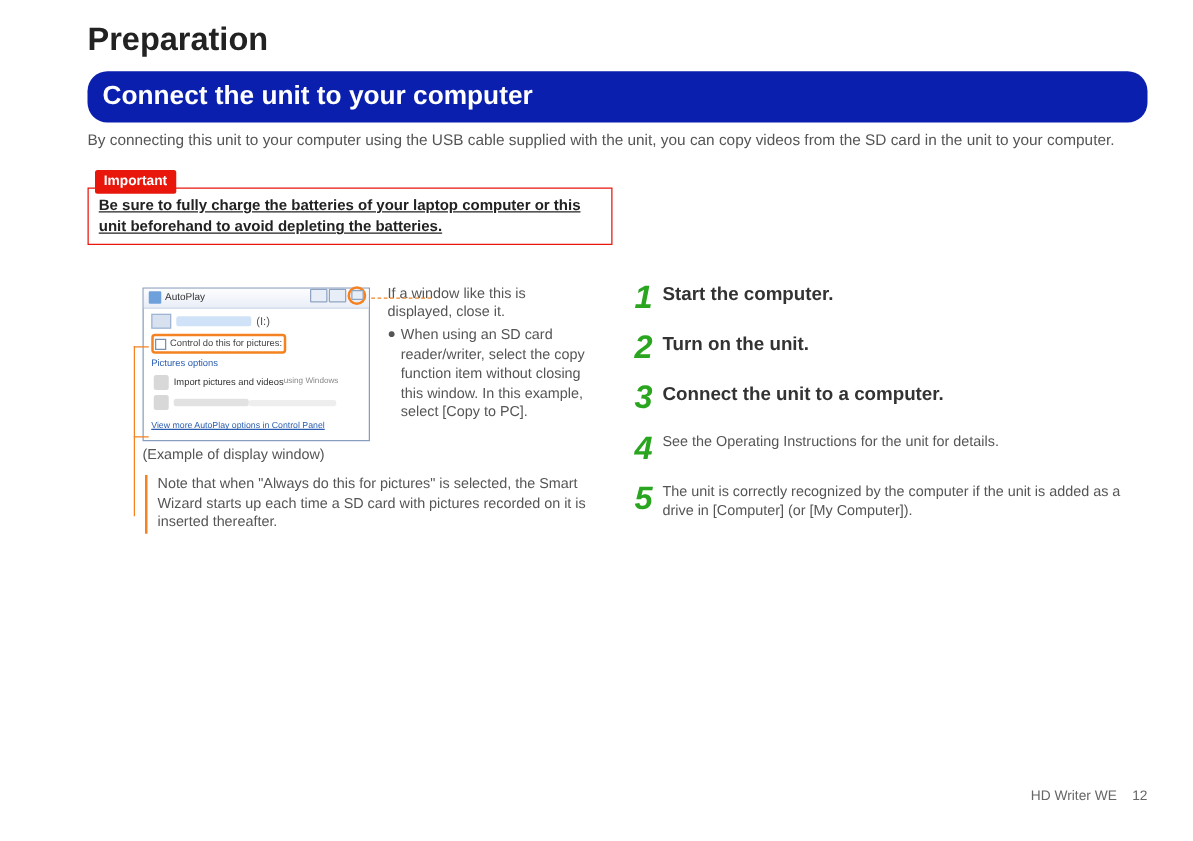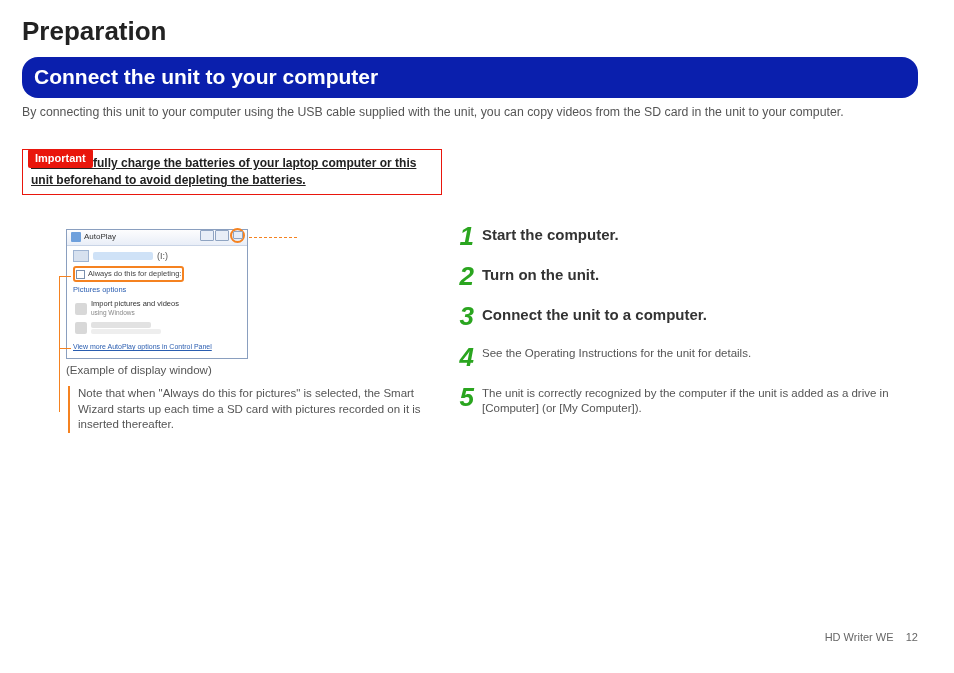--- a/index.html
+++ b/index.html
@@ -8,20 +8,21 @@
     background: #fff;
     width: 954px;
     height: 673px;
     position: relative;
     color: #333;
     font-size: 13px;
     line-height: 1.35;
   }
   .page {
     padding: 14px 36px 0 22px;
+    margin-left: 48px;
   }
   .h1 {
     font-size: 26px;
     font-weight: bold;
     color: #222;
     margin-bottom: 8px;
   }
   .banner {
     background: #0a1fad;
     color: #fff;
@@ -40,21 +41,21 @@
   .important-tag {
     display: inline-block;
     background: #e9160c;
     color: #fff;
     font-weight: bold;
     font-size: 11px;
     padding: 2px 7px;
     border-radius: 2px;
     margin-left: 6px;
     position: relative;
-    top: 18px;
+    top: 4px;
     z-index: 2;
   }
   .important-box {
     border: 1.5px solid #e9160c;
     padding: 4px 8px 5px 8px;
     max-width: 420px;
     margin-top: -1px;
   }
   .important-box span {
     font-size: 12px;
@@ -98,21 +99,21 @@
   .ap-drive-sfx { font-size:9px; color:#555;}
   .ap-checkbox-row { display:flex; align-items:center; gap:3px; padding:1px; border:2px solid #f58220; border-radius:3px; width:fit-content; margin:2px 0 3px 0;}
   .ap-check { width:9px; height:9px; border:1px solid #7a8fad; background:#fff;}
   .ap-check-lbl { font-size:7.5px; color:#444;}
   .ap-section { font-size:7.5px; color:#2a5db0; margin:3px 0 2px 0;}
   .ap-item { display:flex; align-items:center; gap:4px; padding:2px 2px; }
   .ap-item .ic { width:12px; height:12px; background:#d8d8d8; border-radius:2px;}
   .ap-item .t1 { font-size:7.5px; color:#333;}
   .ap-item .t2 { font-size:6.5px; color:#888;}
   .ap-item.highlight { background:#fff2de; border:2px solid #f58220; border-radius:3px; }
-  .ap-item .col { display:flex; flex-direction:column;}
+  .ap-item .col { display:flex; }
   .ap-link { font-size:7px; color:#2a5db0; text-decoration:underline; margin-top:6px; display:block;}
   .caption { font-size:11.5px; color:#555; margin-top:4px; }
   .left-note { font-size:11.5px; color:#555; margin-top:8px; border-left:2px solid #f58220; padding-left:8px; margin-left:2px;}
   .side-note { font-size:11.5px; color:#555; flex:1; padding-top:4px;}
   .side-note .bullet { display:flex; gap:4px;}
   .side-note .bullet .dot { font-size:11px; line-height:1.2;}
   .step { display:flex; gap:8px; margin-bottom:14px;}
   .step-num { font-size:26px; font-weight:bold; color:#2aa51f; font-style: italic; line-height:1; width:22px; text-align:right; flex-shrink:0;}
   .step-body { flex:1; padding-top:2px;}
   .step-title { font-size:15px; font-weight:bold; color:#333; margin-bottom:4px;}
@@ -168,21 +169,21 @@
             </div>
           </div>
           <div class="ap-body">
             <div class="ap-drive-row">
               <span class="ap-drive-icon"></span>
               <span class="ap-drive-label"></span>
               <span class="ap-drive-sfx">(I:)</span>
             </div>
             <div class="ap-checkbox-row">
               <span class="ap-check"></span>
-              <span class="ap-check-lbl">Always do this for depleting:</span>
+              <span class="ap-check-lbl">Control do this for pictures:</span>
             </div>
             <div class="ap-section">Pictures options</div>
             <div class="ap-item">
               <span class="ic"></span>
               <span class="col">
                 <span class="t1">Import pictures and videos</span>
                 <span class="t2">using Windows</span>
               </span>
             </div>
             <div class="ap-item">
@@ -194,20 +195,27 @@
             </div>
             <span class="ap-link">View more AutoPlay options in Control Panel</span>
           </div>
 
           <div class="connector-h" style="top:7px; left:182px; width:48px;"></div>
 
           <div class="connector-v" style="top:46px; left:-8px; height:136px;"></div>
           <div class="connector-h" style="top:46px; left:-8px; width:12px; border-top-style:solid;"></div>
           <div class="connector-h" style="top:118px; left:-8px; width:12px; border-top-style:solid;"></div>
         </div>
+        <div class="side-note">
+          <div>If a window like this is displayed, close it.</div>
+          <div class="bullet" style="margin-top:2px;">
+            <span class="dot">●</span>
+            <span>When using an SD card reader/writer, select the copy function item without closing this window. In this example, select [Copy to PC].</span>
+          </div>
+        </div>
       </div>
       <div class="caption">(Example of display window)</div>
       <div class="left-note">Note that when "Always do this for pictures" is selected, the Smart Wizard starts up each time a SD card with pictures recorded on it is inserted thereafter.</div>
     </div>
 
     <div class="right-col">
       <div class="step">
         <div class="step-num">1</div>
         <div class="step-body">
           <div class="step-title">Start the computer.</div>

